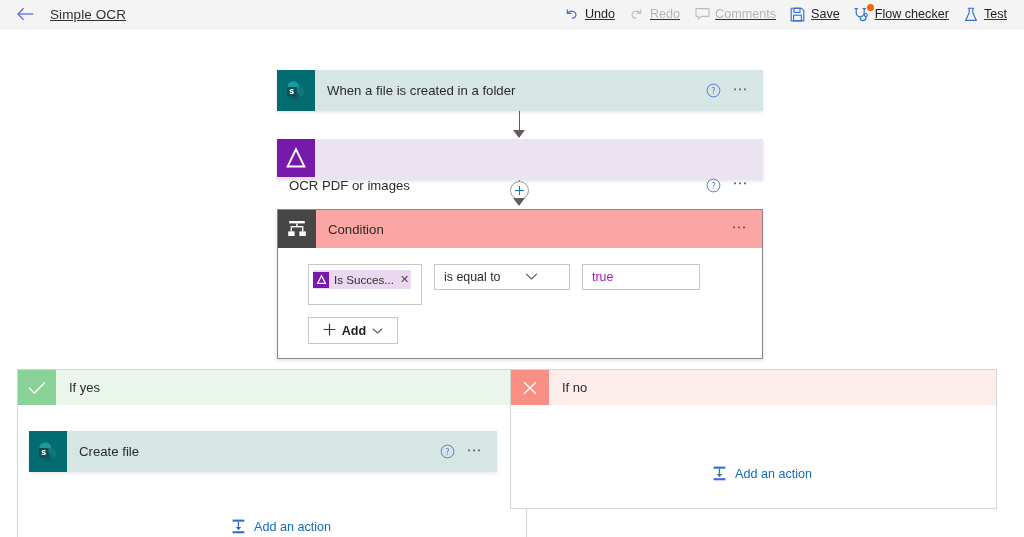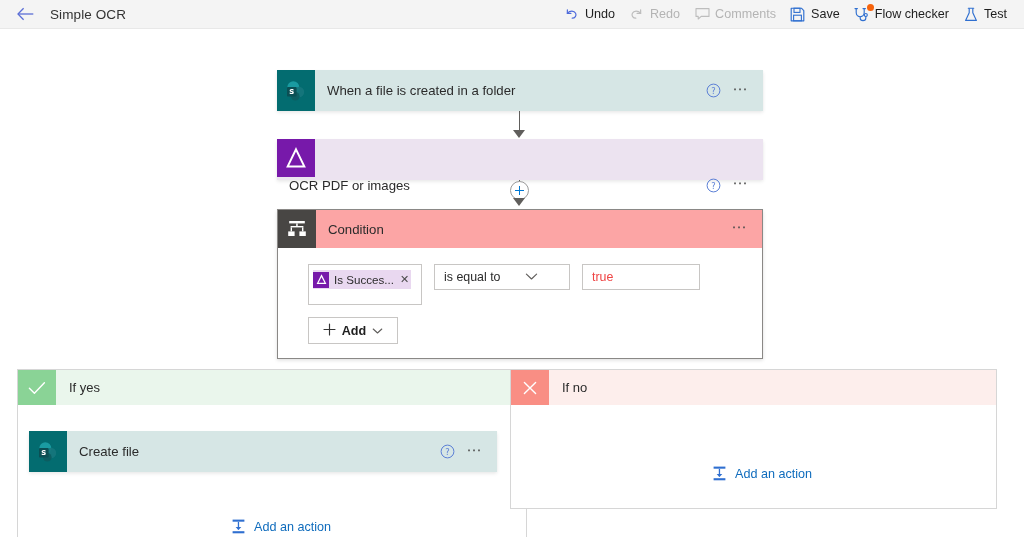--- a/index.html
+++ b/index.html
@@ -20,20 +20,21 @@
 
   
   .topbar {
     position: relative;
     height: 29px;
     background: #f4f4f4;
     border-bottom: 1px solid #e8e8e8;
     display: flex;
     align-items: center;
     padding: 0 10px 0 14px;
+    text-decoration: underline;
   }
 
   .back-btn {
     width: 22px;
     height: 22px;
     display: flex;
     align-items: center;
     justify-content: center;
     cursor: pointer;
     flex: 0 0 auto;
@@ -248,21 +249,21 @@
 
   .cond-value {
     width: 118px;
     height: 26px;
     border: 1px solid #c8c6c4;
     background: #ffffff;
     display: flex;
     align-items: center;
     padding: 0 9px;
     font-size: 12.4px;
-    color: #ef4444;
+    color: #a21caf;
   }
 
   .add-btn {
     margin-top: 12px;
     width: 90px;
     height: 27px;
     border: 1px solid #c8c6c4;
     background: #ffffff;
     display: flex;
     align-items: center;

